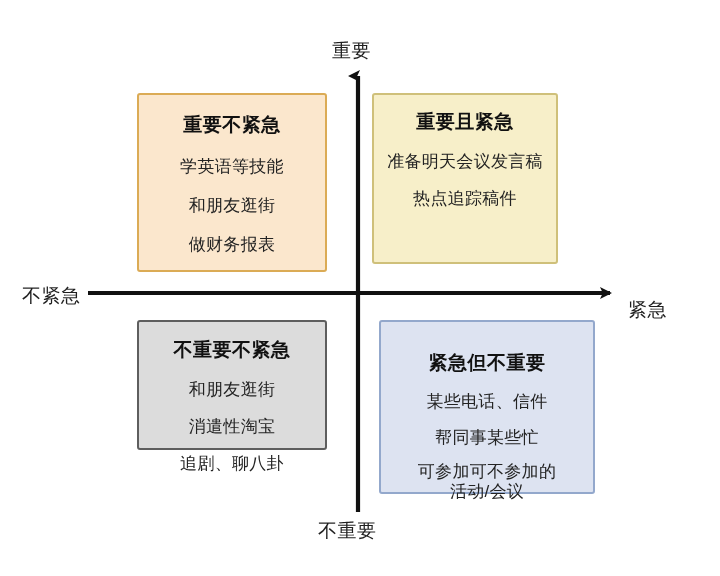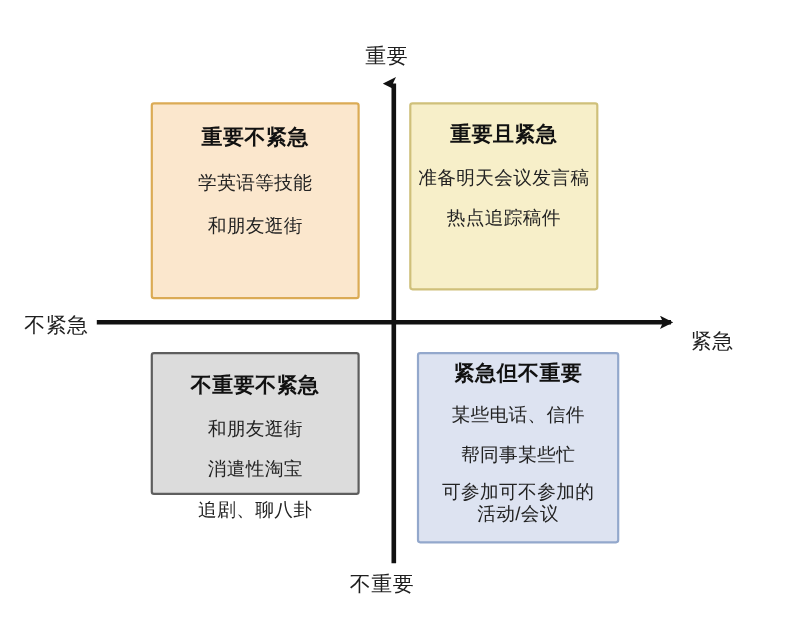--- a/index.html
+++ b/index.html
@@ -79,42 +79,42 @@
   #q-important-not-urgent {
     left: 137px;  top: 93px;  width: 190px; height: 179px;
     background: #fbe7cd;
     border-color: #dbab55;
     padding-top: 17px;
   }
   #q-important-not-urgent .q-item { margin-top: 19px; text-align: right; }
 
   
   #q-important-and-urgent {
-    left: 372px;  top: 93px;  width: 172px; height: 171px;
+    left: 372px;  top: 93px;  width: 186px; height: 171px;
     background: #f7efc9;
     border-color: #cfc07a;
     padding-top: 14px;
   }
   #q-important-and-urgent .q-item { margin-top: 17px; }
 
   
   #q-not-important-not-urgent {
     left: 137px;  top: 320px; width: 190px; height: 130px;
     background: #dcdcdc;
     border-color: #5e5e5e;
     padding-top: 15px;
   }
   #q-not-important-not-urgent .q-item { margin-top: 17px; }
 
   
   #q-urgent-not-important {
-    left: 379px;  top: 320px; width: 184px; height: 174px;
+    left: 379px;  top: 320px; width: 216px; height: 174px;
     background: #dde3f1;
     border-color: #93a8cc;
-    padding-top: 4px;
+    padding-top: 28px;
   }
   #q-urgent-not-important .q-item { margin-top: 16px; }
   #q-urgent-not-important .q-item.multi { line-height: 1.15; margin-top: 14px; }
 </style>
 </head>
 <body>
 
 <div id="matrix-root">
 
   <svg class="axis-svg" viewBox="0 0 720 576" width="720" height="576">
@@ -137,20 +137,21 @@
   <div class="axis-label" id="label-unimportant">不重要</div>
 
   <div class="axis-label" id="label-not-urgent">不紧急</div>
 
   <div class="axis-label" id="label-urgent">紧急</div>
 
   <div class="quadrant" id="q-important-not-urgent">
     <div class="q-title">重要不紧急</div>
     <div class="q-item">学英语等技能</div>
     <div class="q-item">和朋友逛街</div>
+    <div class="q-item">做财务报表</div>
   </div>
 
   <div class="quadrant" id="q-important-and-urgent">
     <div class="q-title">重要且紧急</div>
     <div class="q-item">准备明天会议发言稿</div>
     <div class="q-item">热点追踪稿件</div>
   </div>
 
   <div class="quadrant" id="q-not-important-not-urgent">
     <div class="q-title">不重要不紧急</div>

